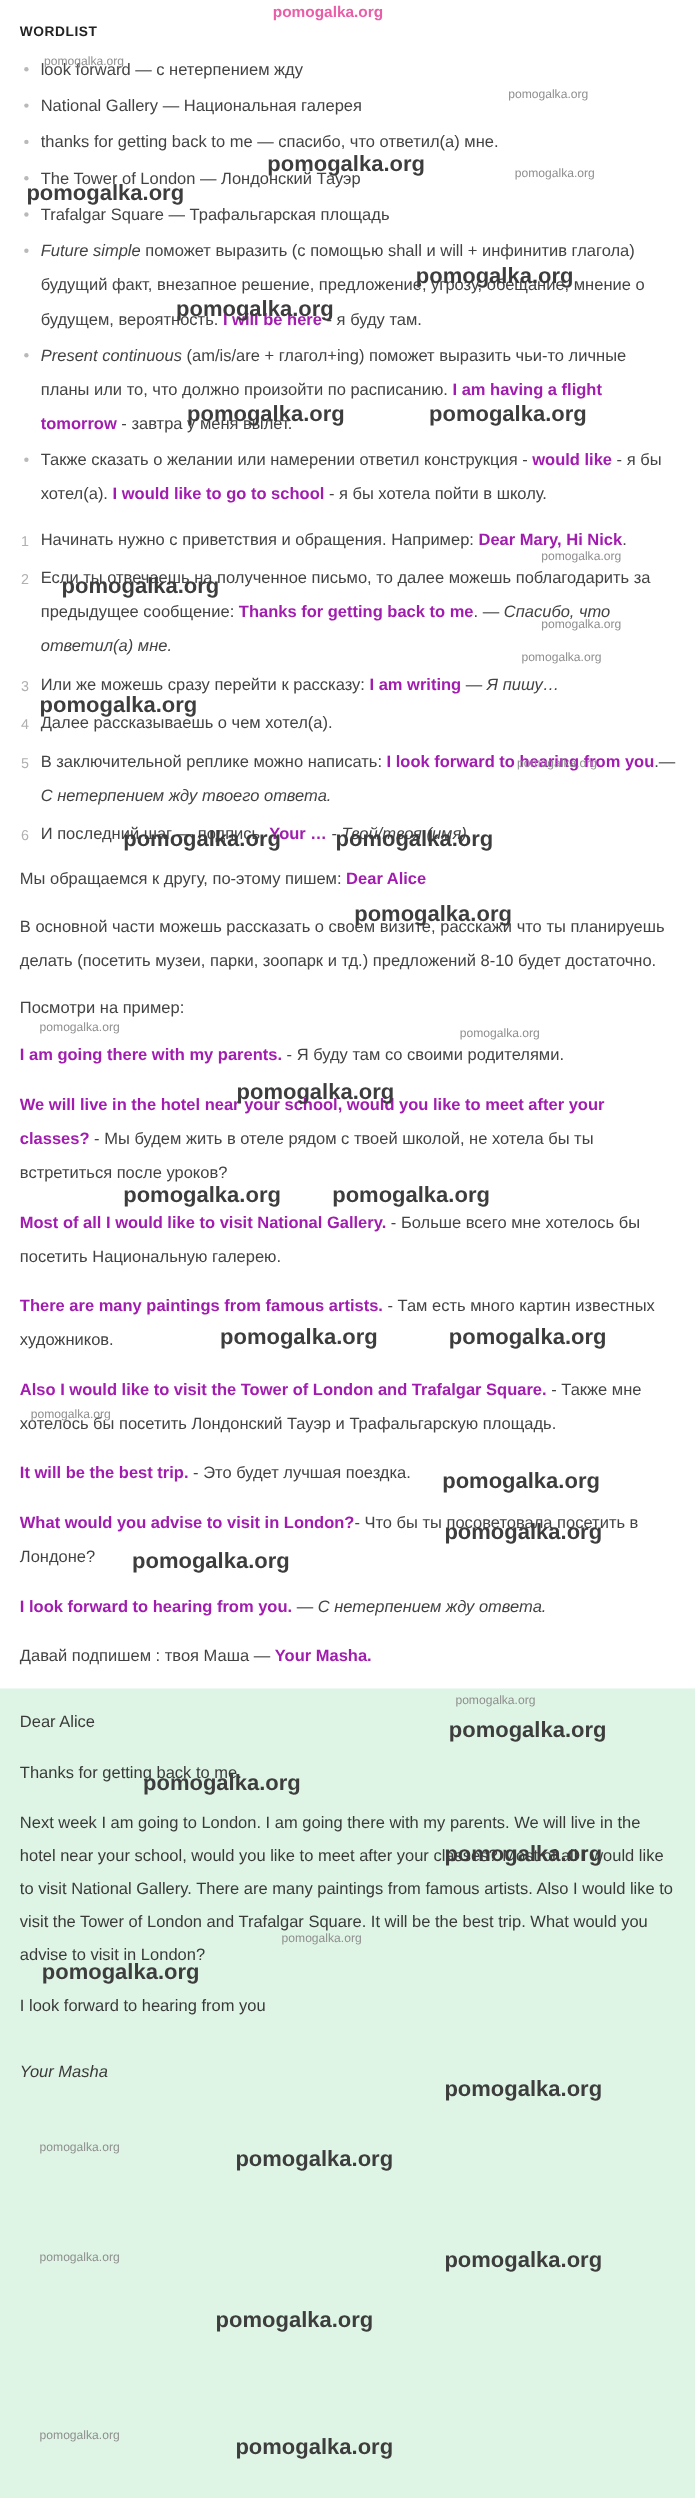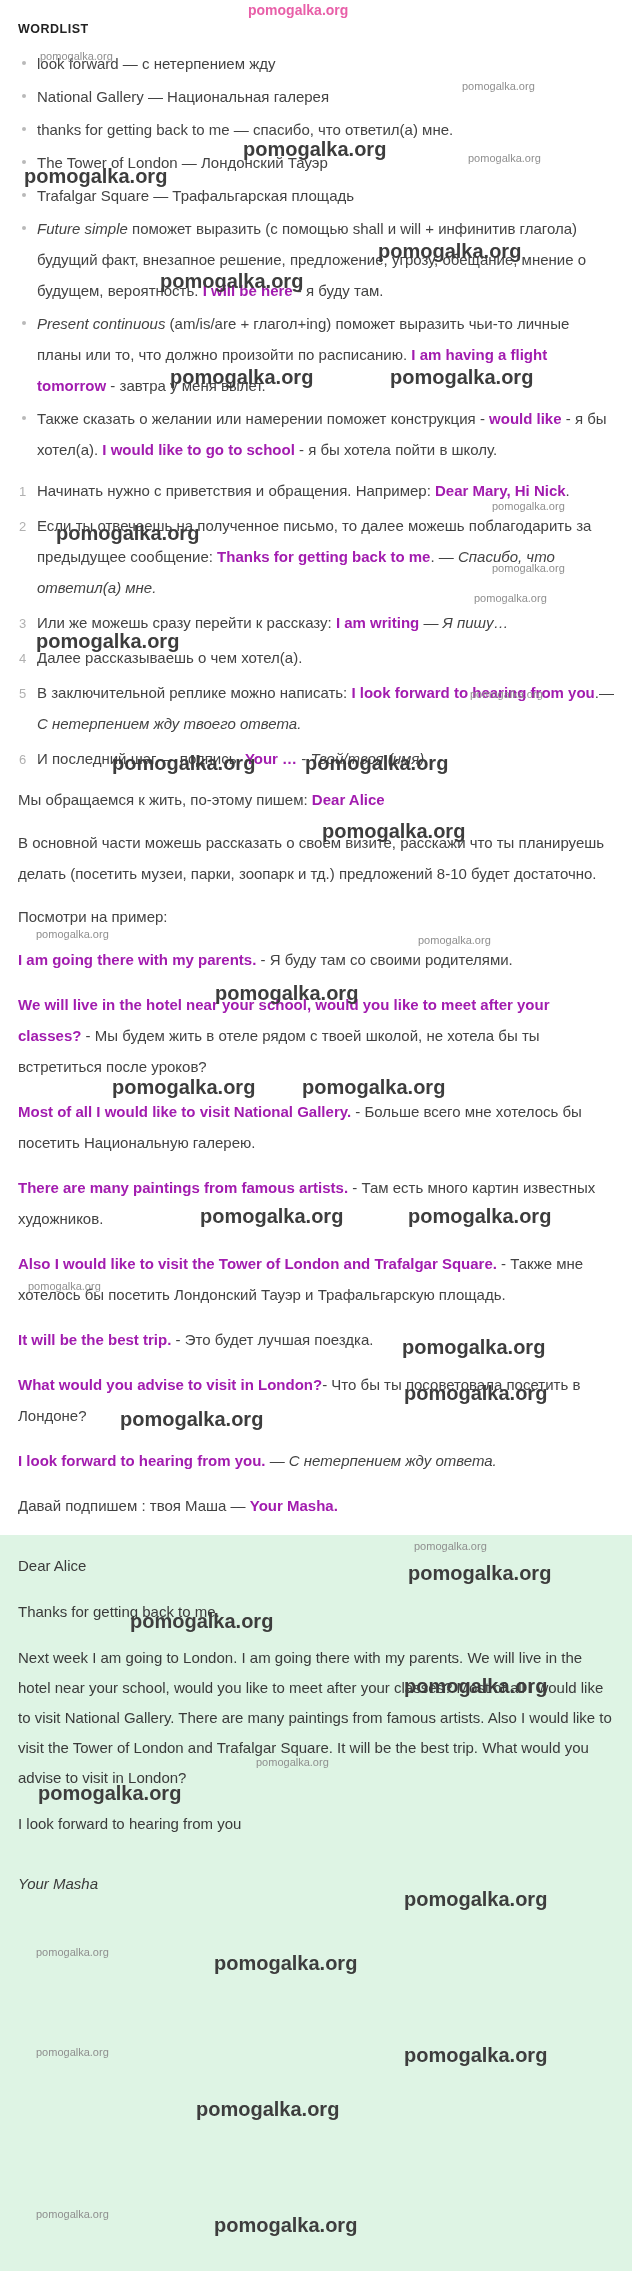--- a/index.html
+++ b/index.html
@@ -132,21 +132,21 @@
           <span class="wl-text"><span class="i">Future simple</span><span> поможет выразить (с помощью shall и will + инфинитив глагола) будущий факт, внезапное решение, предложение, угрозу, обещание, мнение о будущем, вероятность. </span><span class="b">I will be here</span><span> - я буду там.</span></span>
         </li>
 
         <li class="wl-item">
           <span class="bullet-dot"></span>
           <span class="wl-text"><span class="i">Present continuous</span><span> (am/is/are + глагол+ing) поможет выразить чьи-то личные планы или то, что должно произойти по расписанию. </span><span class="b">I am having a flight tomorrow</span><span> - завтра у меня вылет.</span></span>
         </li>
 
         <li class="wl-item">
           <span class="bullet-dot"></span>
-          <span class="wl-text"><span>Также сказать о желании или намерении поможет конструкция - </span><span class="b">would like</span><span> - я бы хотел(а). </span><span class="b">I would like to go to school</span><span> - я бы хотела пойти в школу.</span></span>
+          <span class="wl-text"><span>Также сказать о желании или намерении ответил конструкция - </span><span class="b">would like</span><span> - я бы хотел(а). </span><span class="b">I would like to go to school</span><span> - я бы хотела пойти в школу.</span></span>
         </li>
       </ul>
 
     <ol class="steps">
 
         <li class="step">
           <span class="step-num">1</span>
           <span class="step-text"><span>Начинать нужно с приветствия и обращения. Например: </span><span class="b">Dear Mary, Hi Nick</span><span>.</span></span>
         </li>
 
@@ -171,21 +171,21 @@
         </li>
 
         <li class="step">
           <span class="step-num">6</span>
           <span class="step-text"><span>И последний шаг — подпись. </span><span class="b">Your … </span><span>- </span><span class="i">Твой/твоя (имя).</span></span>
         </li>
       </ol>
 
     <div class="paras">
 
-        <p class="para"><span>Мы обращаемся к жить, по-этому пишем: </span><span class="b">Dear Alice</span></p>
+        <p class="para"><span>Мы обращаемся к другу, по-этому пишем: </span><span class="b">Dear Alice</span></p>
 
 
         <p class="para"><span>В основной части можешь рассказать о своем визите, расскажи что ты планируешь делать (посетить музеи, парки, зоопарк и тд.) предложений 8-10 будет достаточно.</span></p>
 
         <p class="para"><span>Посмотри на пример:</span></p>
       </div>
 
     <div class="paras examples">
 
 

